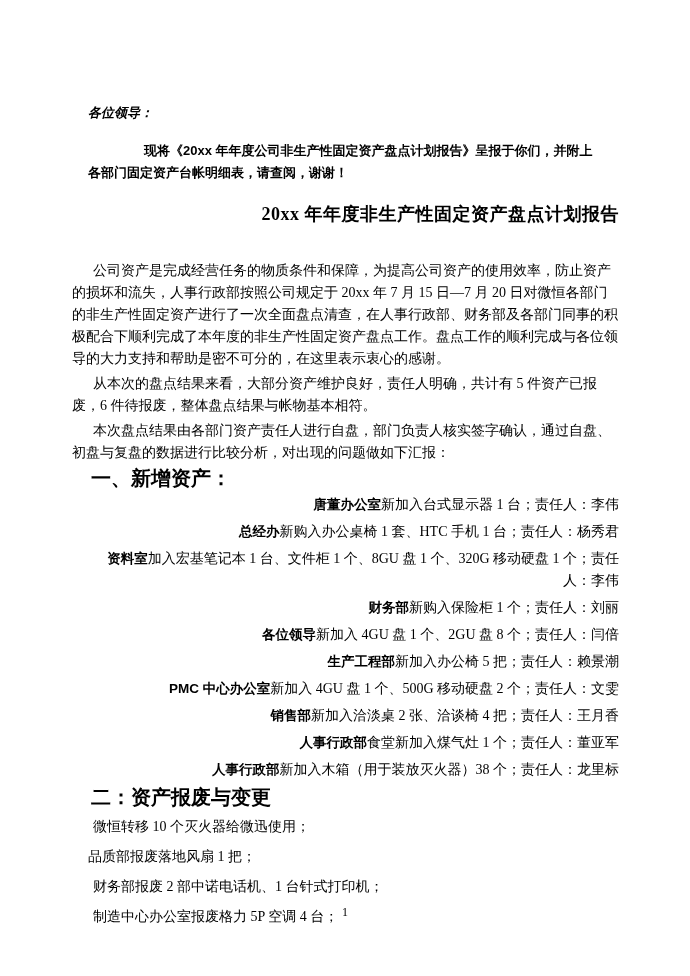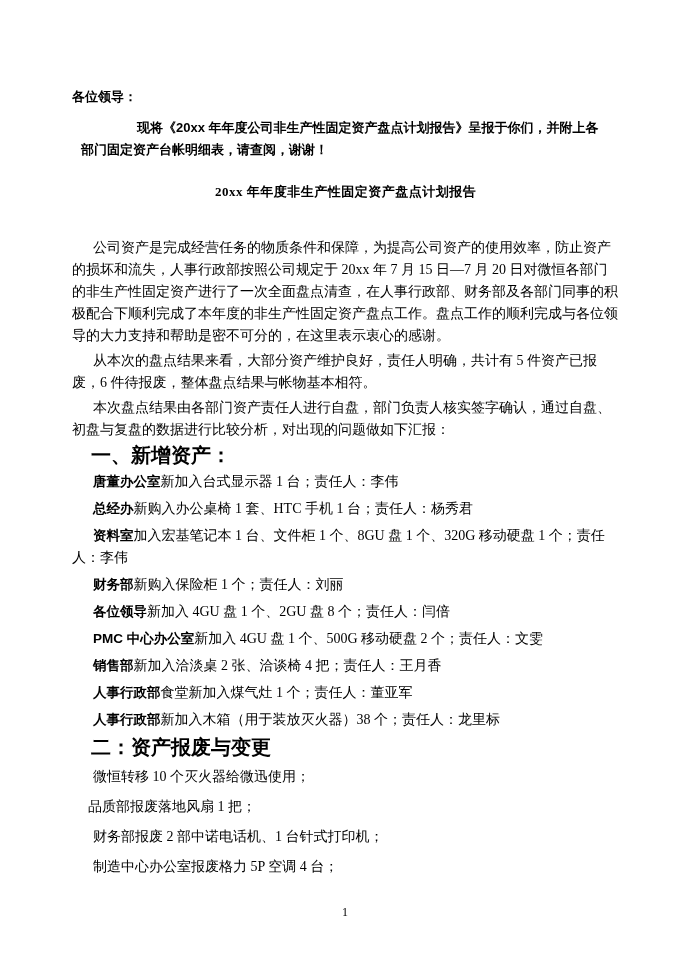--- a/index.html
+++ b/index.html
@@ -20,34 +20,35 @@
     padding: 86px 71px 0 72px;
   }
   
   .hei {
     font-family: "Liberation Sans", "DejaVu Sans", sans-serif;
     font-weight: bold;
   }
   .salutation {
     font-size: 13px;
     line-height: 22px;
-    margin: 0;
+    margin: 16px;
+    font-style: italic;
   }
   .intro {
     font-size: 13px;
     line-height: 22px;
     text-indent: 56px;
-    margin: 9px;
+    margin: 16px;
   }
   .report-title {
-    font-size: 13px;
+    font-size: 18px;
     line-height: 27px;
     font-weight: bold;
     letter-spacing: 0.5px;
-    text-align: center;
+    text-align: right;
     margin: 17px 0 0 0;
     font-family: "Liberation Serif", "DejaVu Serif", serif;
   }
   .para {
     font-size: 14px;
     line-height: 22px;
     text-indent: 21px;
     margin: 0 0 3px 0;
   }
   .para.first { margin-top: 32px; }
@@ -55,20 +56,21 @@
     font-size: 20px;
     line-height: 22px;
     text-indent: 19px;
     margin: 0 0 5px 0;
   }
   .item {
     font-size: 14px;
     line-height: 22px;
     text-indent: 21px;
     margin: 0 0 5px 0;
+    text-align: right;
   }
   .item .dept { font-size: 13.5px; }
   .disposal {
     font-size: 14px;
     line-height: 22px;
     text-indent: 21px;
     margin: 8px 0 5px 0;
   }
   .disposal.indent-sm { text-indent: 16px; }
   .page-num {
@@ -94,20 +96,21 @@
     <p class="para">从本次的盘点结果来看，大部分资产维护良好，责任人明确，共计有 5 件资产已报废，6 件待报废，整体盘点结果与帐物基本相符。</p>
     <p class="para">本次盘点结果由各部门资产责任人进行自盘，部门负责人核实签字确认，通过自盘、初盘与复盘的数据进行比较分析，对出现的问题做如下汇报：</p>
 
     <p class="sec-heading hei">一、新增资产：</p>
 
     <p class="item"><span class="hei dept">唐董办公室</span><span>新加入台式显示器 1 台；责任人：李伟</span></p>
     <p class="item"><span class="hei dept">总经办</span><span>新购入办公桌椅 1 套、HTC 手机 1 台；责任人：杨秀君</span></p>
     <p class="item"><span class="hei dept">资料室</span><span>加入宏基笔记本 1 台、文件柜 1 个、8GU 盘 1 个、320G 移动硬盘 1 个；责任人：李伟</span></p>
     <p class="item"><span class="hei dept">财务部</span><span>新购入保险柜 1 个；责任人：刘丽</span></p>
     <p class="item"><span class="hei dept">各位领导</span><span>新加入 4GU 盘 1 个、2GU 盘 8 个；责任人：闫倍</span></p>
+    <p class="item"><span class="hei dept">生产工程部</span><span>新加入办公椅 5 把；责任人：赖景潮</span></p>
     <p class="item"><span class="hei dept">PMC 中心办公室</span><span>新加入 4GU 盘 1 个、500G 移动硬盘 2 个；责任人：文雯</span></p>
     <p class="item"><span class="hei dept">销售部</span><span>新加入洽淡桌 2 张、洽谈椅 4 把；责任人：王月香</span></p>
     <p class="item"><span class="hei dept">人事行政部</span><span>食堂新加入煤气灶 1 个；责任人：董亚军</span></p>
     <p class="item"><span class="hei dept">人事行政部</span><span>新加入木箱（用于装放灭火器）38 个；责任人：龙里标</span></p>
 
     <p class="sec-heading hei">二：资产报废与变更</p>
 
     <p class="disposal">微恒转移 10 个灭火器给微迅使用；</p>
     <p class="disposal indent-sm">品质部报废落地风扇 1 把；</p>
     <p class="disposal">财务部报废 2 部中诺电话机、1 台针式打印机；</p>

